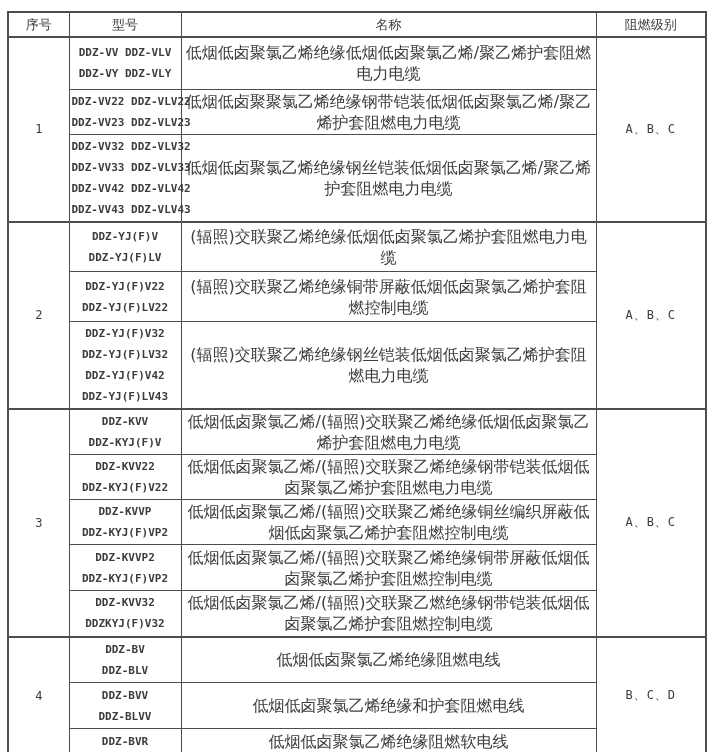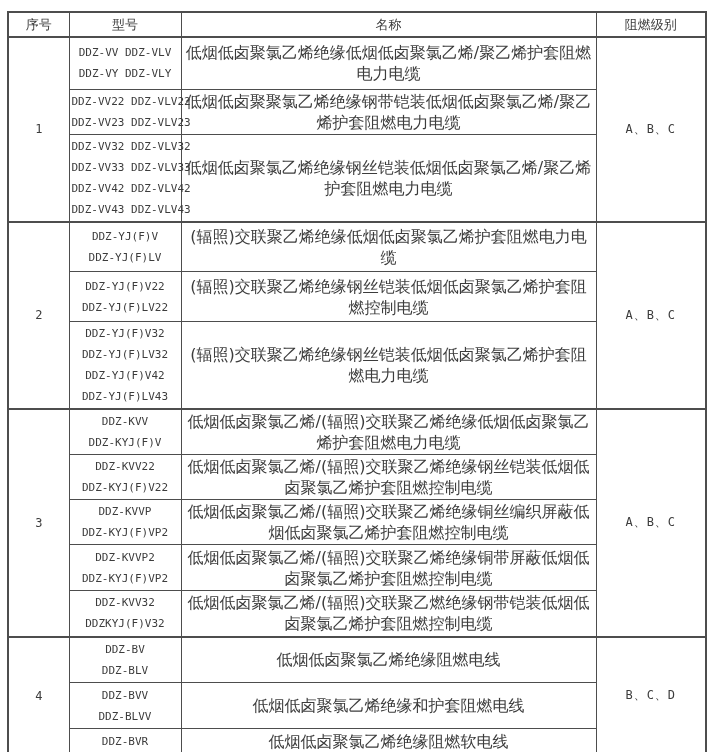--- a/index.html
+++ b/index.html
@@ -44,20 +44,21 @@
   }
   tr.group-start td {
     border-top: 2px solid #4d4d4d;
   }
   td.serial-cell {
     font-family: "DejaVu Sans Mono", monospace;
     font-size: 12px;
   }
   td.model-cell {
     padding: 1px 2px;
+    font-weight: bold;
   }
   td.model-cell .model-line {
     font-family: "DejaVu Sans Mono", monospace;
     font-size: 11px;
     line-height: 21px;
     white-space: nowrap;
   }
   td.name-cell {
     font-size: 16px;
     line-height: 21px;
@@ -129,21 +130,21 @@
         <div class="model-line">DDZ-YJ(F)LV</div>
       </td>
       <td class="name-cell">(辐照)交联聚乙烯绝缘低烟低卤聚氯乙烯护套阻燃电力电缆</td>
       <td class="class-cell" rowspan="3">A、B、C</td>
     </tr>
     <tr class="h50">
       <td class="model-cell">
         <div class="model-line">DDZ-YJ(F)V22</div>
         <div class="model-line">DDZ-YJ(F)LV22</div>
       </td>
-      <td class="name-cell">(辐照)交联聚乙烯绝缘钢丝铠装低烟低卤聚氯乙烯护套阻燃控制电缆</td>
+      <td class="name-cell">(辐照)交联聚乙烯绝缘铜带屏蔽低烟低卤聚氯乙烯护套阻燃控制电缆</td>
     </tr>
     <tr class="h86">
       <td class="model-cell">
         <div class="model-line">DDZ-YJ(F)V32</div>
         <div class="model-line">DDZ-YJ(F)LV32</div>
         <div class="model-line">DDZ-YJ(F)V42</div>
         <div class="model-line">DDZ-YJ(F)LV43</div>
       </td>
       <td class="name-cell">(辐照)交联聚乙烯绝缘钢丝铠装低烟低卤聚氯乙烯护套阻燃电力电缆</td>
     </tr>
@@ -155,21 +156,21 @@
         <div class="model-line">DDZ-KYJ(F)V</div>
       </td>
       <td class="name-cell">低烟低卤聚氯乙烯/(辐照)交联聚乙烯绝缘低烟低卤聚氯乙烯护套阻燃电力电缆</td>
       <td class="class-cell" rowspan="5">A、B、C</td>
     </tr>
     <tr class="h45">
       <td class="model-cell">
         <div class="model-line">DDZ-KVV22</div>
         <div class="model-line">DDZ-KYJ(F)V22</div>
       </td>
-      <td class="name-cell">低烟低卤聚氯乙烯/(辐照)交联聚乙烯绝缘钢丝铠装低烟低卤聚氯乙烯护套阻燃控制电缆</td>
+      <td class="name-cell">低烟低卤聚氯乙烯/(辐照)交联聚乙烯绝缘钢带铠装低烟低卤聚氯乙烯护套阻燃电力电缆</td>
     </tr>
     <tr class="h45">
       <td class="model-cell">
         <div class="model-line">DDZ-KVVP</div>
         <div class="model-line">DDZ-KYJ(F)VP2</div>
       </td>
       <td class="name-cell">低烟低卤聚氯乙烯/(辐照)交联聚乙烯绝缘铜丝编织屏蔽低烟低卤聚氯乙烯护套阻燃控制电缆</td>
     </tr>
     <tr class="h46">
       <td class="model-cell">

